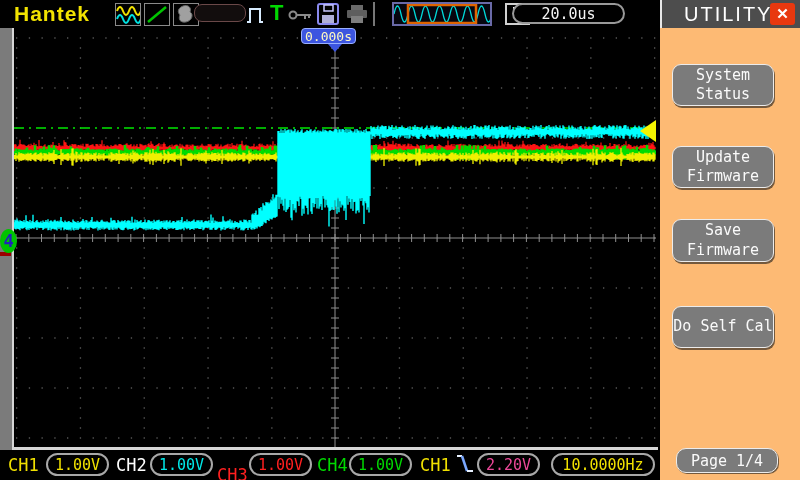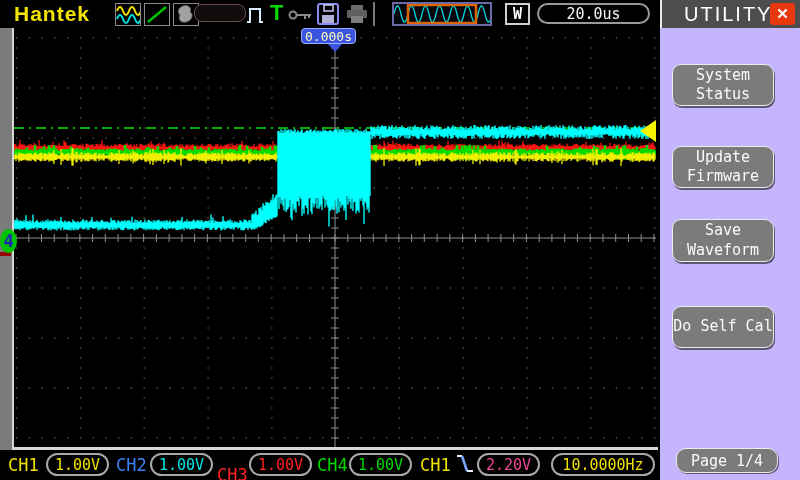--- a/index.html
+++ b/index.html
@@ -18,21 +18,21 @@
   #trig-t{position:absolute;left:270px;top:0px;font:bold 22px "Liberation Sans",sans-serif;color:#00d800;}
   #key-icon{position:absolute;left:288px;top:7px;}
   #floppy-icon{position:absolute;left:317px;top:3px;}
   #printer-icon{position:absolute;left:345px;top:4px;}
   #tb-sep{position:absolute;left:373px;top:2px;width:2px;height:24px;background:#777;}
   #preview{position:absolute;left:392px;top:2px;width:100px;height:24px;background:#06060f;
            border:2px solid #6a6aa8;box-sizing:border-box;}
   #w-box{position:absolute;left:505px;top:3px;width:25px;height:22px;background:#000;border:2px solid #d0d0d0;
          box-sizing:border-box;color:#fff;font:bold 15px "DejaVu Sans Mono",monospace;
          display:flex;align-items:center;justify-content:center;}
-  #tb-pill{position:absolute;left:537px;top:3px;width:113px;height:21px;background:#000;border:2px solid #999;
+  #tb-pill{position:absolute;left:512px;top:3px;width:113px;height:21px;background:#000;border:2px solid #999;
            border-radius:12px;box-sizing:border-box;color:#f4f4f4;font-size:15px;
            display:flex;align-items:center;justify-content:center;}
   
   #left-margin{position:absolute;left:0;top:28px;width:12px;height:422px;background:#7b7b7b;}
   #bezel-v{position:absolute;left:12px;top:28px;width:2px;height:422px;background:#d6d6d6;}
   #bezel-h{position:absolute;left:12px;top:447px;width:646px;height:3px;background:#d6d6d6;}
   #screen{position:absolute;left:14px;top:28px;width:642px;height:419px;background:#000;}
   #scope-svg{position:absolute;left:0;top:0;}
   #trigger-tag{position:absolute;left:301px;top:28px;width:55px;height:16px;background:#3c55e0;
                border:1px solid #9ab0ff;border-radius:4px;box-sizing:border-box;color:#fef9c3;
@@ -42,21 +42,21 @@
   #ch4-marker{position:absolute;left:0;top:229px;width:17px;height:24px;border-radius:50%;
               background:#00c400;color:#2222bb;font:bold 17px "DejaVu Sans Mono",monospace;
               display:flex;align-items:center;justify-content:center;z-index:4;}
   #ch4-bar{position:absolute;left:0;top:252px;width:11px;height:4px;background:#9b0000;z-index:3;}
   
   #bottom-bar{position:absolute;left:0;top:450px;width:658px;height:17px;background:#000;}
   .ch-label{position:absolute;top:5px;font-size:17px;}
   .pill{position:absolute;top:3px;height:23px;background:#000;border:2px solid #a8a8a8;border-radius:13px;
         box-sizing:border-box;font-size:15px;display:flex;align-items:center;justify-content:center;}
   
-  #sidebar{position:absolute;left:660px;top:0;width:140px;height:480px;background:#c4b5fd;}
+  #sidebar{position:absolute;left:660px;top:0;width:140px;height:480px;background:#fdba74;}
   #sb-header{position:absolute;left:0;top:0;width:140px;height:28px;background:#4d4d4d;
              border-left:2px solid #e8e8e8;box-sizing:border-box;}
   #sb-title{position:absolute;left:22px;top:3px;color:#fff;font:20px "Liberation Sans",sans-serif;
             letter-spacing:2px;}
   #close-btn{position:absolute;left:108px;top:3px;width:25px;height:22px;background:#e8380f;border-radius:3px;
              color:#fff;font:bold 15px "Liberation Sans",sans-serif;
              display:flex;align-items:center;justify-content:center;}
   .menu-btn{position:absolute;left:12px;width:102px;background:#7b7b7b;border:1px solid #ececec;
             border-radius:9px;box-shadow:1px 2px 0 rgba(25,25,25,.6);color:#fafafa;
             font:15px/1.3 "DejaVu Sans Mono",monospace;white-space:pre-line;text-align:center;
@@ -155,21 +155,21 @@
   </div>
 
   <div id="trigger-tag">0.000s</div>
   <div id="trigger-tag-tri"></div>
   <div id="ch4-marker">4</div>
   <div id="ch4-bar"></div>
 
   <div id="bottom-bar">
     <div class="ch-label" style="left: 8px; color: rgb(240, 224, 0);">CH1</div>
     <div class="pill" style="left: 46px; width: 63px; color: rgb(240, 224, 0);">1.00V</div>
-    <div class="ch-label" style="left: 116px; color: #3b82f6;">CH2</div>
+    <div class="ch-label" style="left: 116px; color: #ffffff;">CH2</div>
     <div class="pill" style="left: 150px; width: 63px; color: rgb(0, 232, 232);">1.00V</div>
     <div class="ch-label" style="left: 217px; color: rgb(255, 32, 32); margin-top: 10px;">CH3</div>
     <div class="pill" style="left: 249px; width: 63px; color: rgb(255, 32, 32);">1.00V</div>
     <div class="ch-label" style="left: 317px; color: rgb(0, 216, 0);">CH4</div>
     <div class="pill" style="left: 349px; width: 63px; color: rgb(0, 216, 0);">1.00V</div>
 
     <div class="ch-label" style="left:420px;color:#f0e000">CH1</div>
     <div style="position:absolute;left:456px;top:3px">
       <svg width="18" height="22" viewBox="0 0 18 22">
         <path d="M1,3 L6,3" stroke="#e8f2ff" stroke-width="2" fill="none"></path>
@@ -184,18 +184,18 @@
   <div id="sidebar">
     <div id="sb-header">
       <div id="sb-title">UTILITY</div>
       <div id="close-btn">✕</div>
     </div>
     <div class="menu-btn" id="btn-0">System
 Status</div>
     <div class="menu-btn" id="btn-1">Update
 Firmware</div>
     <div class="menu-btn" id="btn-2">Save
-Waveform</div>
+Firmware</div>
     <div class="menu-btn" id="btn-3">Do Self Cal</div>
     <div id="page-btn">Page 1/4</div>
   </div>
 
 </div>
 
 </body></html>

